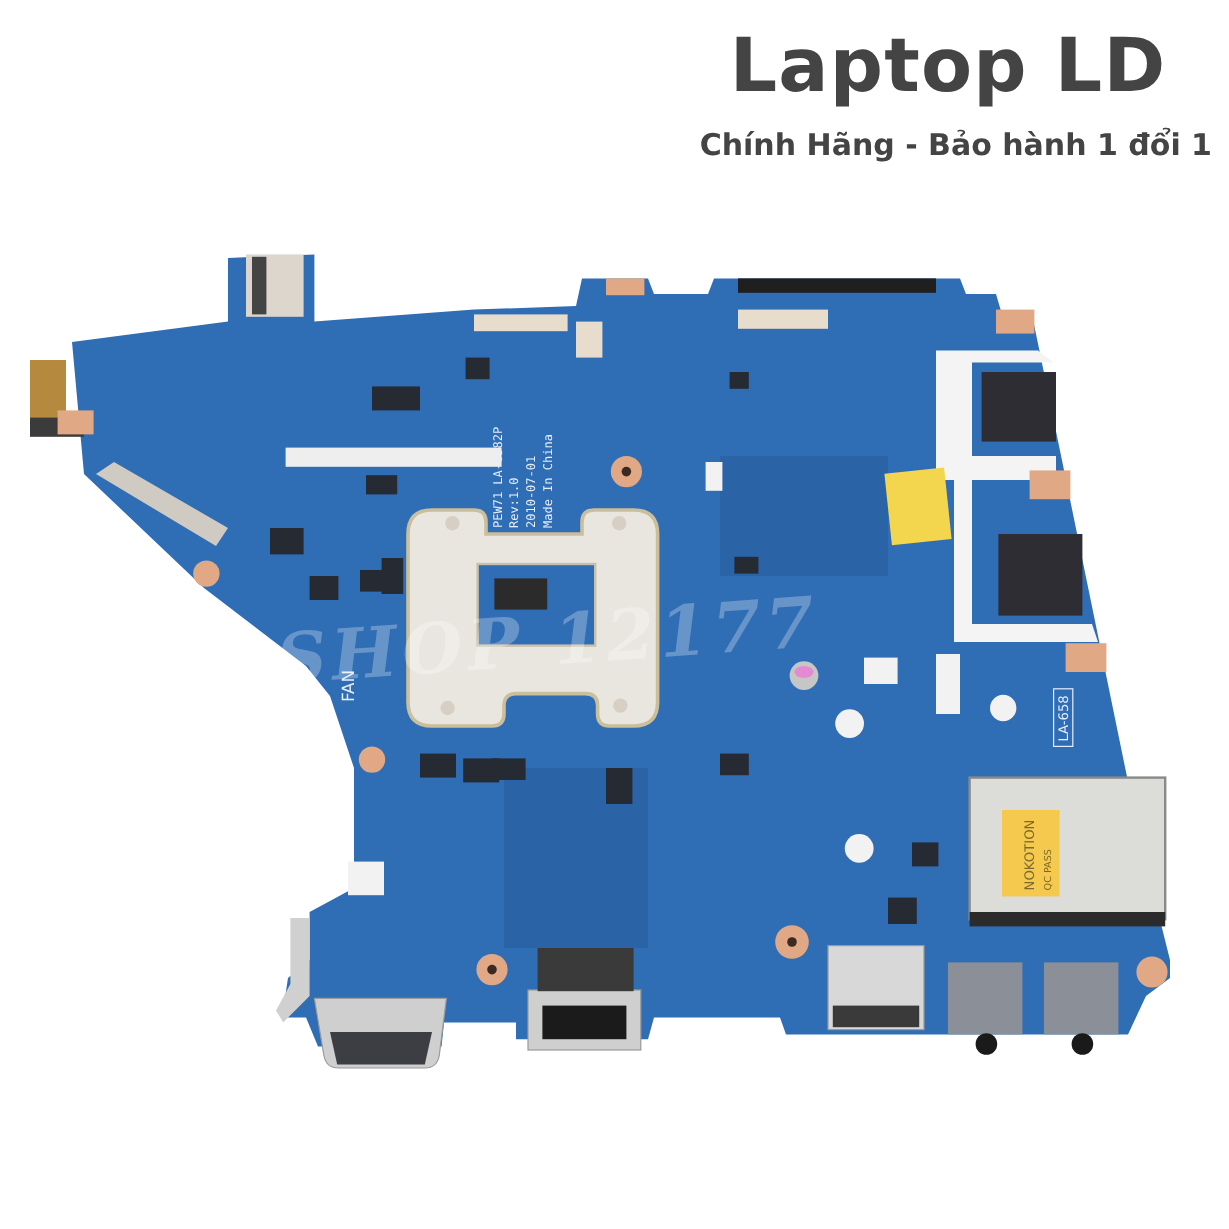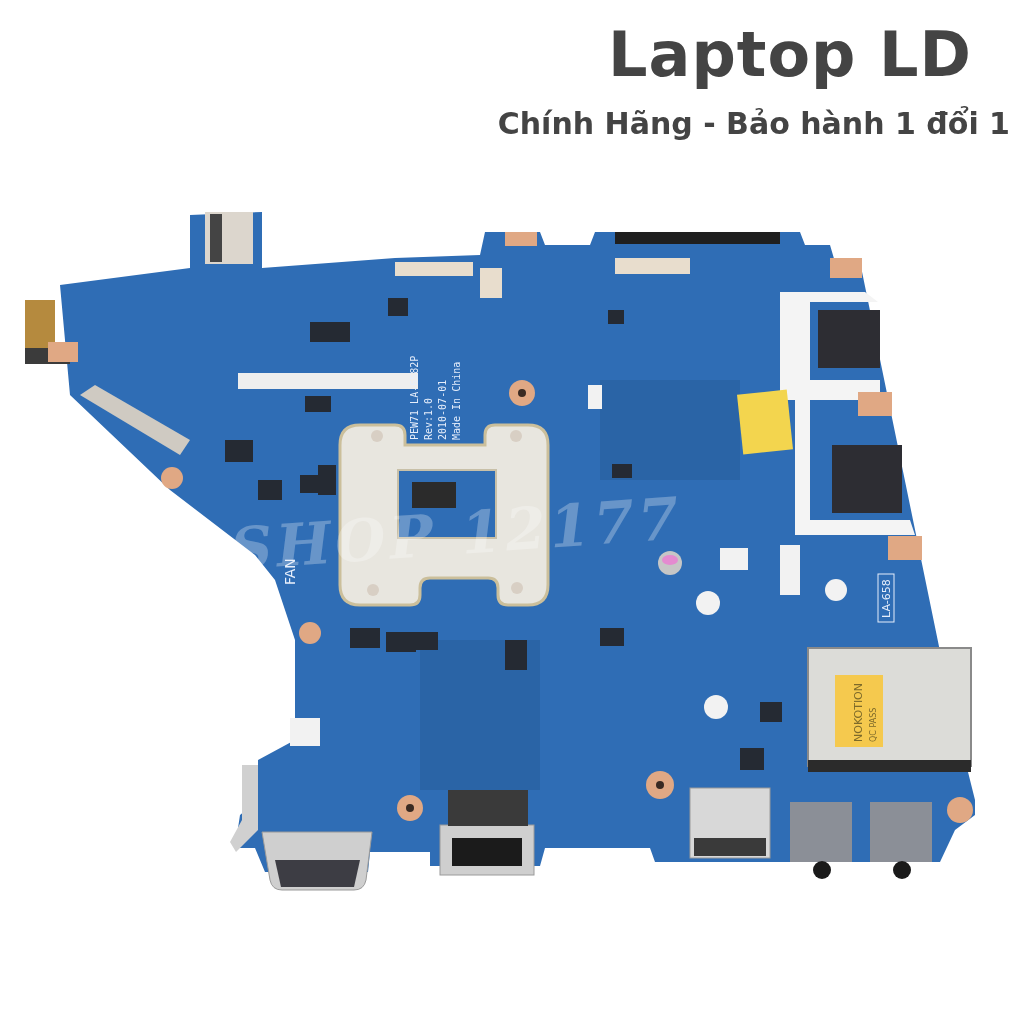--- a/index.html
+++ b/index.html
@@ -1,20 +1,20 @@
 <!DOCTYPE html>
 <html><head>
 <meta charset="utf-8">
 <style>
   html, body { margin:0; padding:0; }
   body { width:1024px; height:1024px; background:#ffffff; position:relative; overflow:hidden;
          font-family:"DejaVu Sans","Liberation Sans",sans-serif; }
   .brand-title { position:absolute; right:52px; top:18px; font-size:62px; font-weight:bold; color:#444444;
                  letter-spacing:1px; font-family:"DejaVu Sans",sans-serif; }
-  .brand-sub { position:absolute; right:14px; top:106px; font-size:30px; font-weight:bold; color:#444444;
+  .brand-sub { position:absolute; right:14px; top:106px; font-size:25px; font-weight:bold; color:#444444;
                font-family:"DejaVu Sans",sans-serif; }
   svg.board { position:absolute; left:0; top:0; }
   .wm { position:absolute; left:230px; top:500px; font-size:58px; font-style:italic; font-weight:bold;
         color:rgba(255,255,255,0.28); font-family:"DejaVu Serif",serif; transform:rotate(-4deg); letter-spacing:4px; }
 </style>
 </head>
 <body>
 
 <div class="brand-title">Laptop LD</div>
 <div class="brand-sub">Chính Hãng - Bảo hành 1 đổi 1</div>

